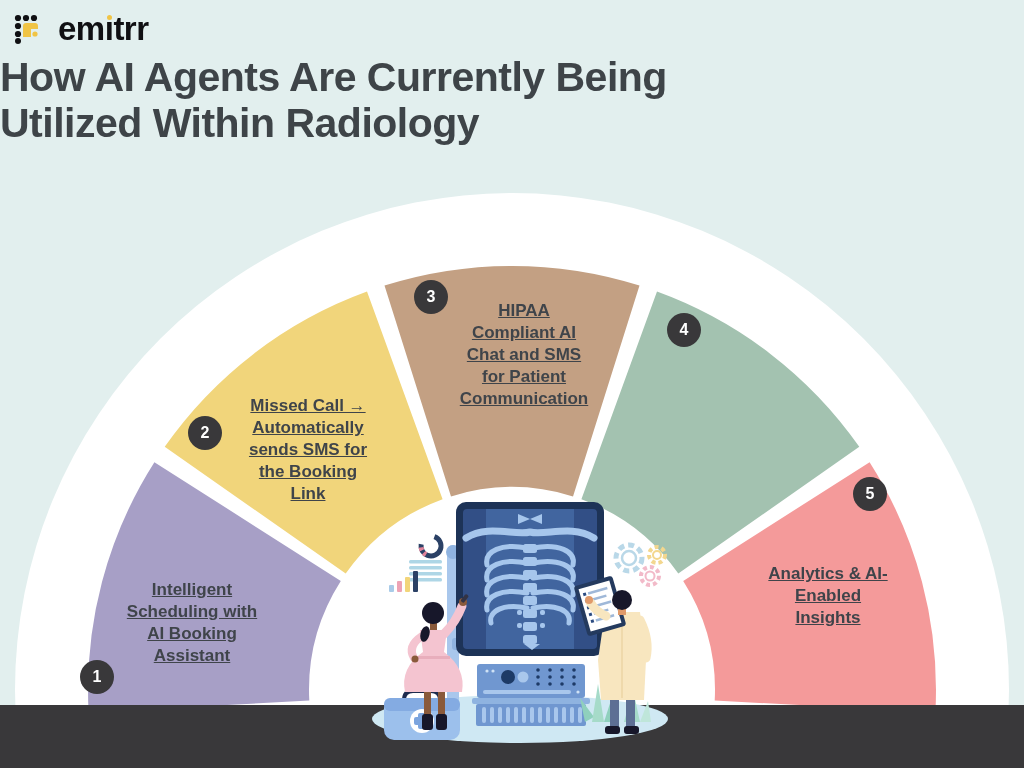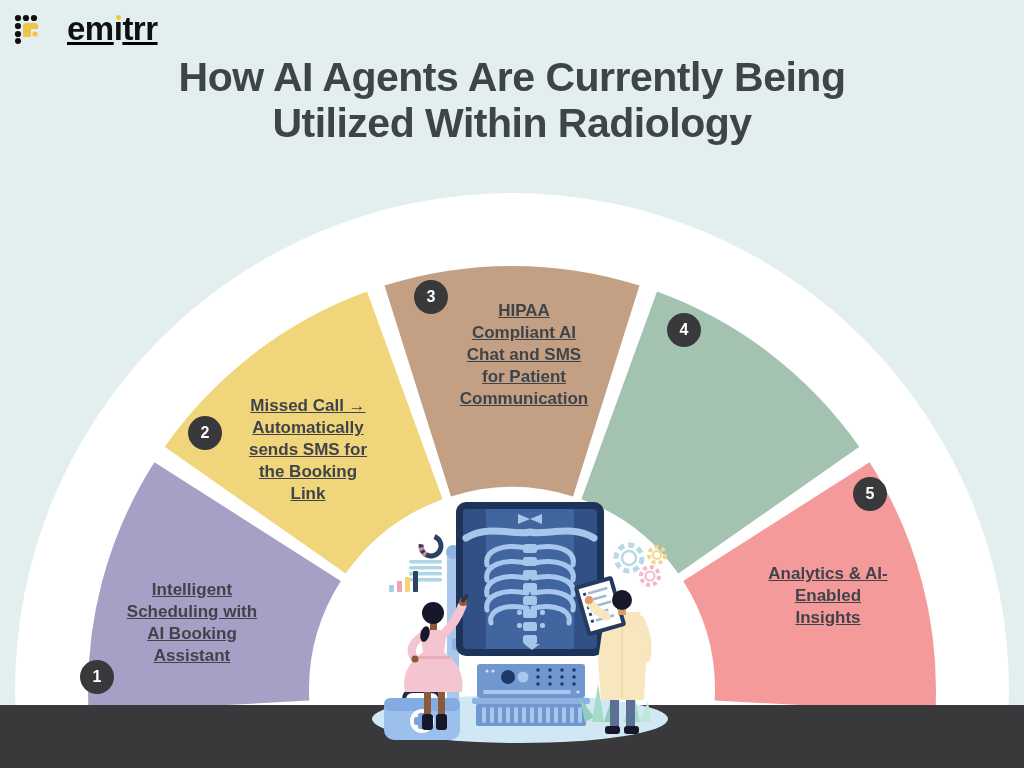--- a/index.html
+++ b/index.html
@@ -1,27 +1,27 @@
 <!DOCTYPE html>
 <html><head>
 <meta charset="utf-8">
 <style>
   html,body{margin:0;padding:0;}
   body{width:1024px;height:768px;overflow:hidden;font-family:"Liberation Sans",sans-serif;}
   .stage{position:relative;width:1024px;height:768px;background:#e2efee;overflow:hidden;}
 
   
-  .logo{position:absolute;left:14px;top:14px;display:flex;align-items:center;gap:23px;z-index:6;text-decoration:underline;}
+  .logo{position:absolute;left:14px;top:14px;display:flex;align-items:center;gap:14px;z-index:6;}
   .logo-icon{width:30px;height:30px;display:block;}
   .logo-text{font-size:33px;font-weight:700;color:#101013;letter-spacing:-0.5px;line-height:30px;}
   .i-stem{position:relative;display:inline-block;}
   .i-dot{position:absolute;left:2px;top:1px;width:5px;height:5px;border-radius:50%;background:#f0c445;}
 
   
-  .title{position:absolute;left:0;top:54px;width:1024px;margin:0;text-align:center;
+  .title{position:absolute;left:0;top:54px;width:1024px;margin:0;
          font-size:41px;line-height:46px;font-weight:700;color:#3e4448;letter-spacing:-0.5px;
          white-space:pre-line;z-index:6;}
 
   
   .fan{position:absolute;left:0;top:0;width:1024px;height:768px;z-index:1;}
 
   .seg-label{position:absolute;transform:translate(-50%,-50%);text-align:center;
              font-size:17px;line-height:22px;font-weight:700;color:#3f444a;white-space:pre-line;z-index:2;text-decoration:underline;}
   .badge{position:absolute;width:34px;height:34px;margin-left:-17px;margin-top:-17px;border-radius:50%;
          background:#39383a;color:#ffffff;font-size:16px;font-weight:700;text-align:center;line-height:34px;z-index:2;}

